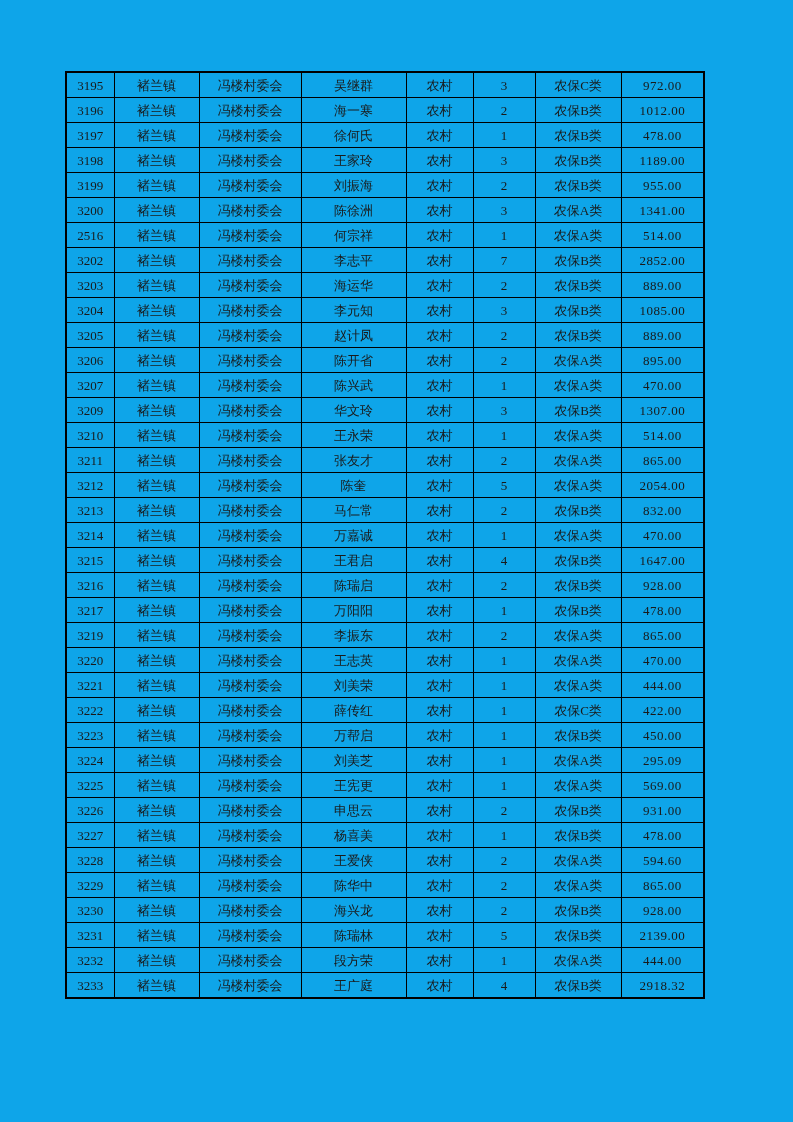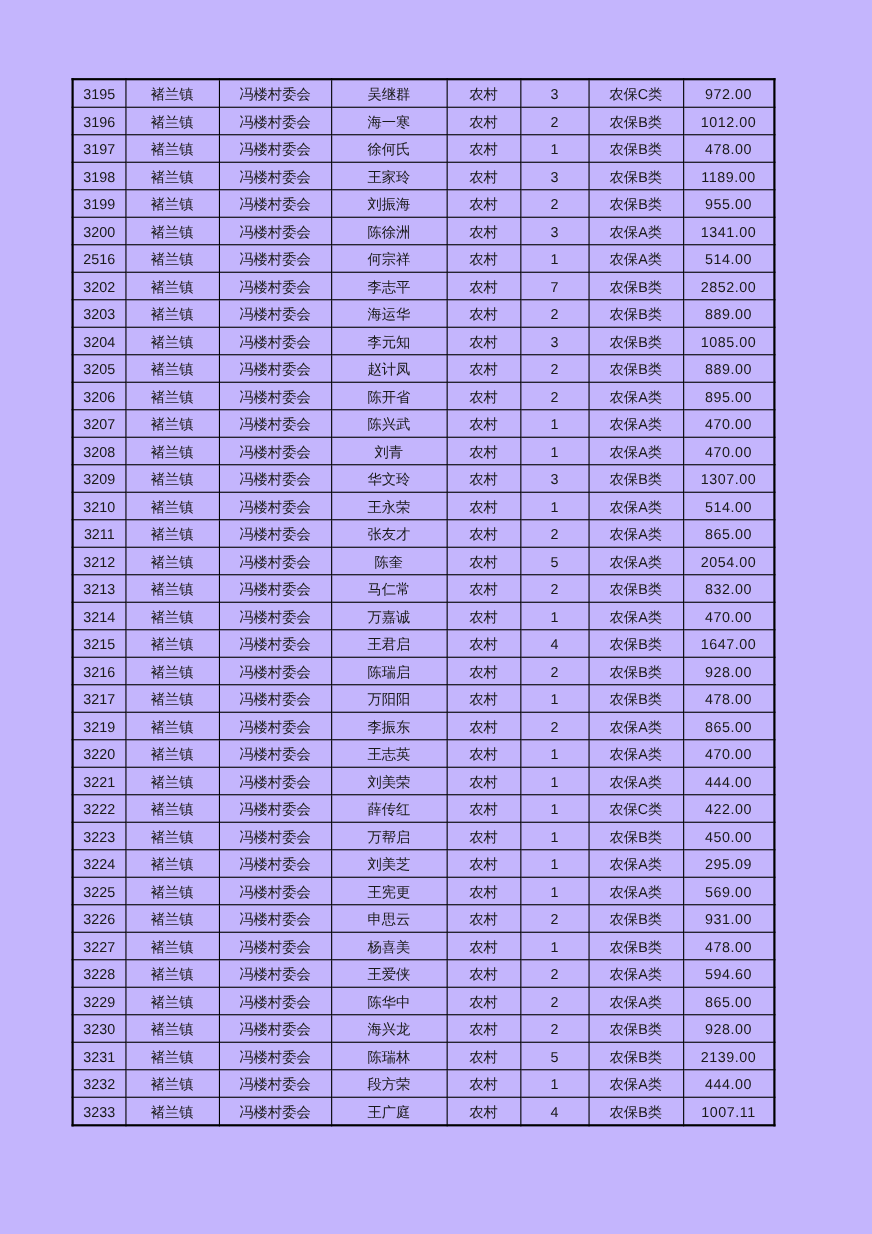--- a/index.html
+++ b/index.html
@@ -1,21 +1,21 @@
 <!DOCTYPE html>
 <html><head>
 <meta charset="utf-8">
 <style>
   html, body { margin: 0; padding: 0; background: #ffffff; }
   .page {
     position: relative;
     width: 793px;
     height: 1122px;
-    background: #c4b5fd;
-    font-family: Liberation Sans, sans-serif;
+    background: #0ea5e9;
+    font-family: Liberation Serif, serif;
     color: #1a1a1a;
     overflow: hidden;
   }
   table.data-table {
     position: absolute;
     left: 65px;
     top: 71px;
     width: 638px;
     border-collapse: collapse;
     table-layout: fixed;
@@ -174,30 +174,20 @@
           <td class="col-serial-no">3207</td>
           <td class="col-town">褚兰镇</td>
           <td class="col-village-committee">冯楼村委会</td>
           <td class="col-person-name">陈兴武</td>
           <td class="col-residence-type">农村</td>
           <td class="col-household-count">1</td>
           <td class="col-insurance-category">农保A类</td>
           <td class="col-amount">470.00</td>
         </tr>
         <tr>
-          <td class="col-serial-no">3208</td>
-          <td class="col-town">褚兰镇</td>
-          <td class="col-village-committee">冯楼村委会</td>
-          <td class="col-person-name">刘青</td>
-          <td class="col-residence-type">农村</td>
-          <td class="col-household-count">1</td>
-          <td class="col-insurance-category">农保A类</td>
-          <td class="col-amount">470.00</td>
-        </tr>
-        <tr>
           <td class="col-serial-no">3209</td>
           <td class="col-town">褚兰镇</td>
           <td class="col-village-committee">冯楼村委会</td>
           <td class="col-person-name">华文玲</td>
           <td class="col-residence-type">农村</td>
           <td class="col-household-count">3</td>
           <td class="col-insurance-category">农保B类</td>
           <td class="col-amount">1307.00</td>
         </tr>
         <tr>
@@ -421,17 +411,17 @@
           <td class="col-amount">444.00</td>
         </tr>
         <tr>
           <td class="col-serial-no">3233</td>
           <td class="col-town">褚兰镇</td>
           <td class="col-village-committee">冯楼村委会</td>
           <td class="col-person-name">王广庭</td>
           <td class="col-residence-type">农村</td>
           <td class="col-household-count">4</td>
           <td class="col-insurance-category">农保B类</td>
-          <td class="col-amount">1007.11</td>
+          <td class="col-amount">2918.32</td>
         </tr>
       </tbody>
   </table>
 </div>
 
 </body></html>

